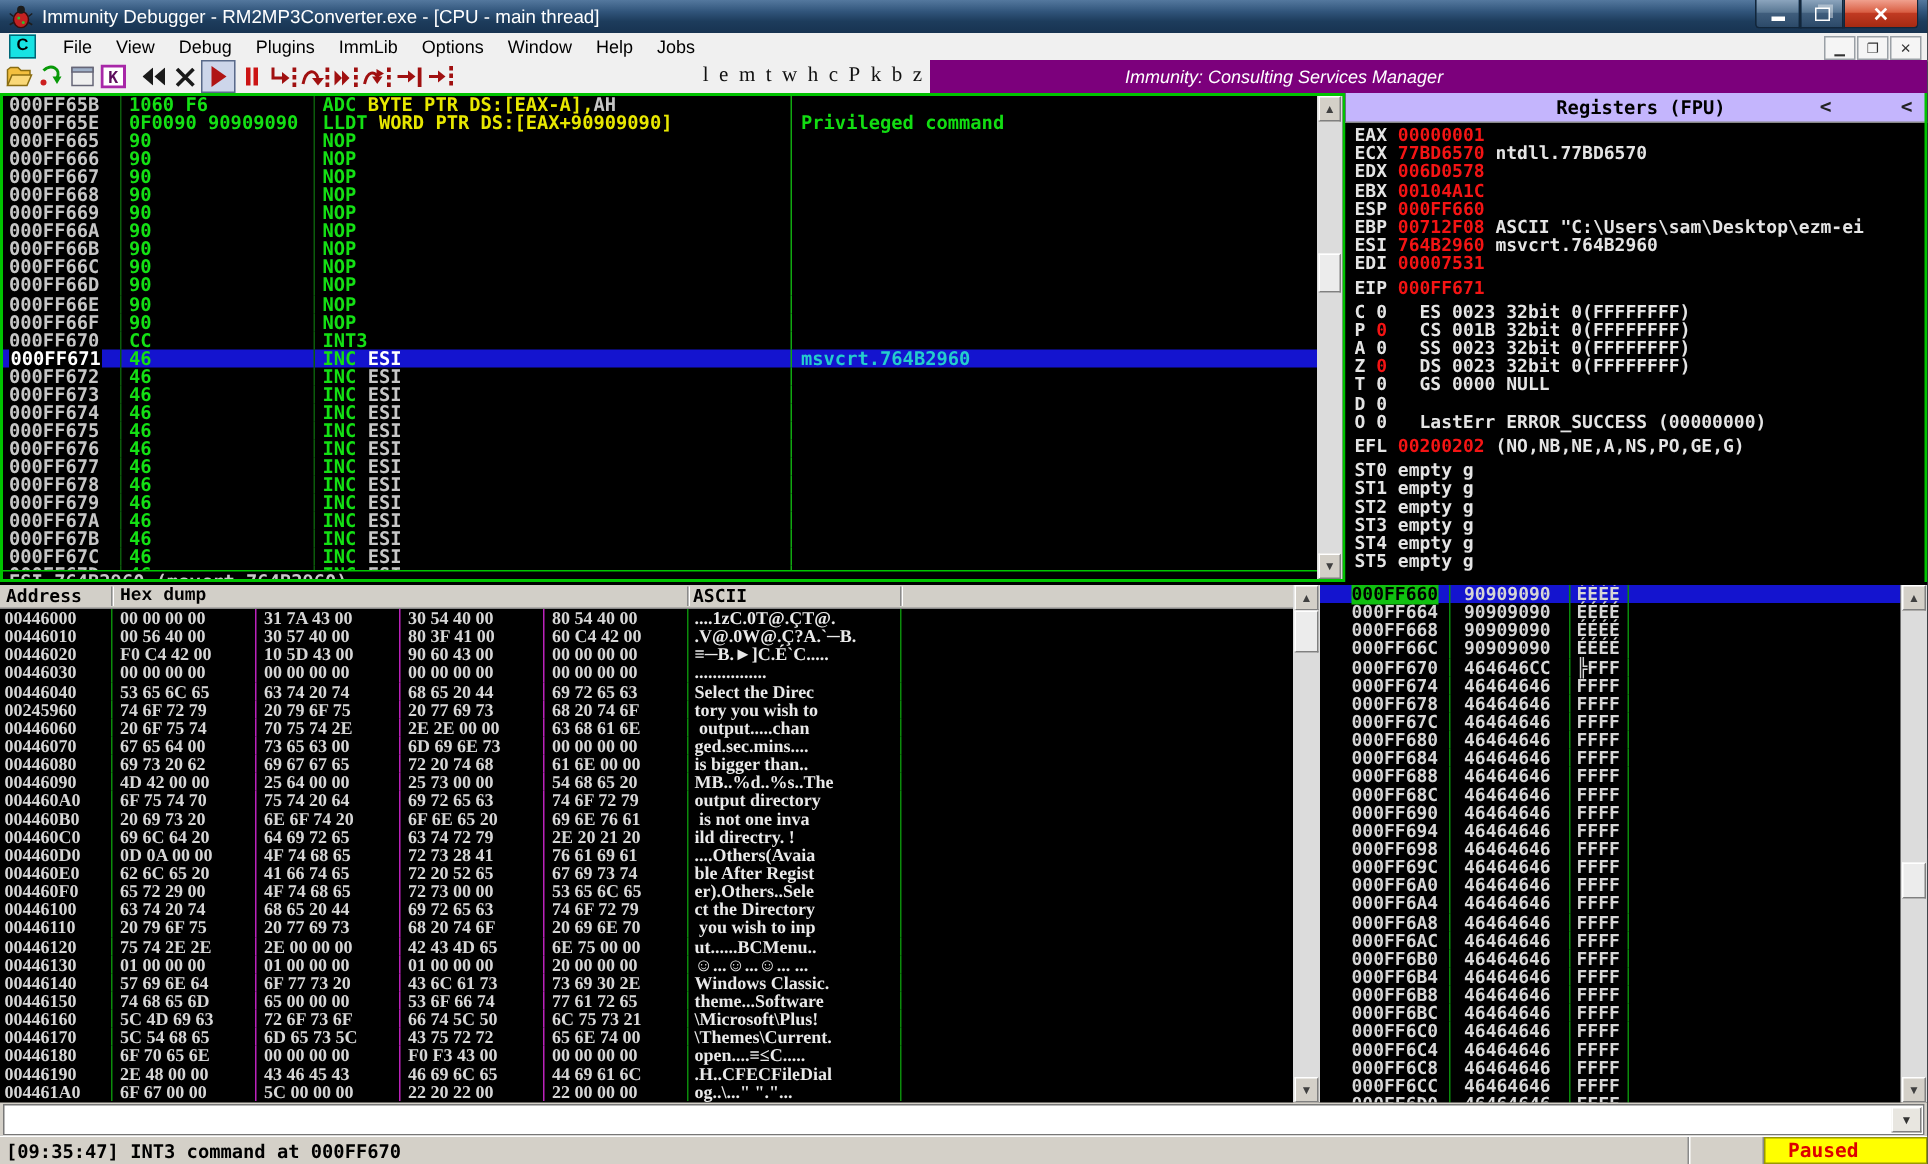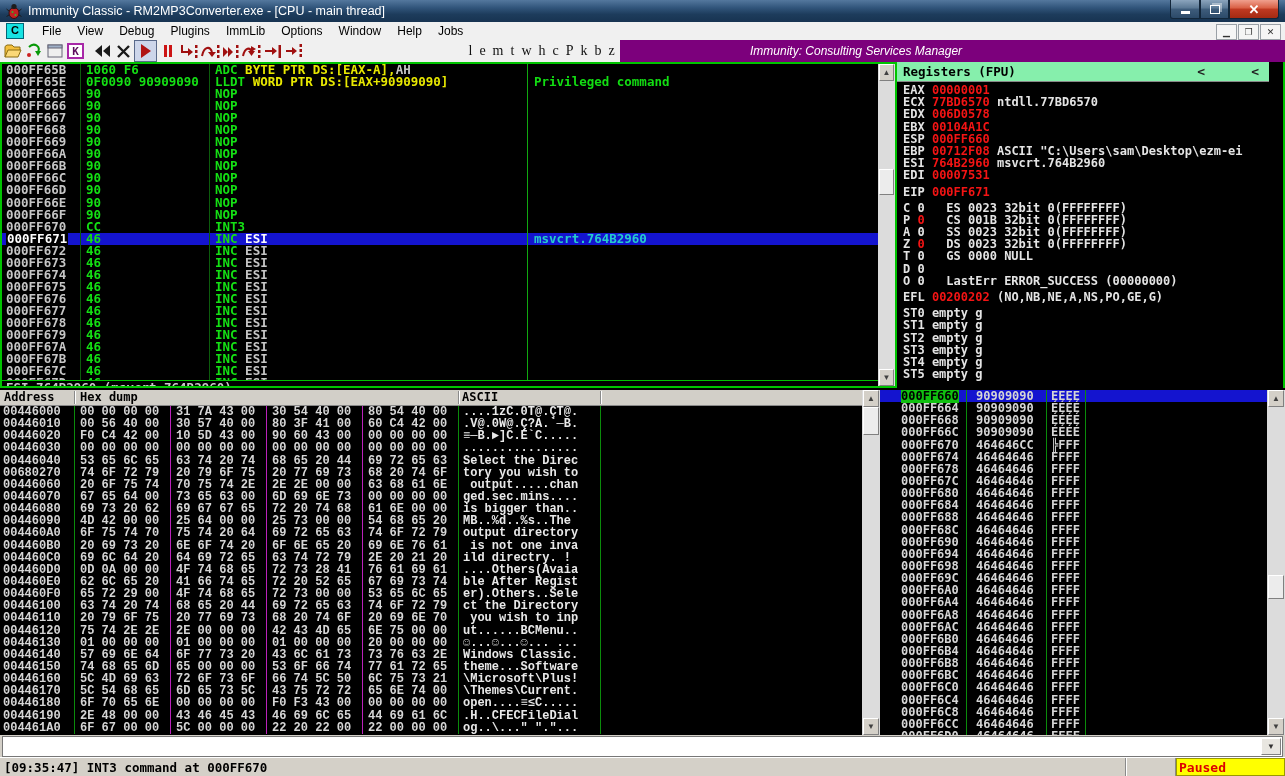--- a/index.html
+++ b/index.html
@@ -68,38 +68,38 @@
     border-top:1px solid #00c400;color:#c8c8c8;font-size:12.5px;line-height:13px;padding-left:4px;}
   
   .sb{position:absolute;background:#dcdcdc;}
   .sb .sbtn{position:absolute;left:1px;right:1px;height:15px;background:#d4d0c8;
     border:1px solid;border-color:#fff #808080 #808080 #fff;color:#404040;font-size:8px;
     display:flex;align-items:center;justify-content:center;}
   .sb .sthumb{position:absolute;left:1px;right:1px;background:#ececec;
     border:1px solid;border-color:#fff #808080 #808080 #fff;}
   
   .registers{position:absolute;left:897px;top:0;width:388px;height:326px;background:#000;}
-  .reg-header{position:absolute;left:0;top:0;right:16px;height:20px;background:#86efac;color:#000;
-    font-size:12.5px;line-height:20px;padding-left:6px;border-bottom:1px solid #888;box-sizing:border-box;}
+  .reg-header{position:absolute;left:0;top:0;right:0;height:20px;background:#c4b5fd;color:#000;
+    font-size:12.5px;line-height:20px;padding-left:6px;border-bottom:1px solid #888;box-sizing:border-box;text-align:center;}
   .reg-lt{position:absolute;top:0;font-size:13px;color:#222;}
   .reg-body{position:absolute;left:6px;right:4px;top:22px;bottom:0;overflow:hidden;color:#e4e4e4;
     font-size:12px;}
   .rl{height:12.2px;line-height:12.4px;white-space:pre;}
   .rl.gap{margin-top:4px;}
   .rl .red{color:#f41414;}
   .reg-edge{position:absolute;right:0;top:0;width:2px;height:326px;background:#00c400;}
   
   .bottom{position:absolute;left:0;top:328px;width:100%;height:345px;background:#000;}
   .dump-header{position:absolute;left:0;top:0;width:862px;height:16px;background:#d2cfc8;
     border-bottom:1px solid #888;box-sizing:border-box;color:#000;font-size:12px;line-height:15px;}
   .dh-label{position:absolute;top:0;}
   .dh-div{position:absolute;top:1px;bottom:1px;width:1px;background:#8a8a8a;box-shadow:1px 0 0 #fff;}
   .dump-rows{position:absolute;left:0;top:16px;width:862px;bottom:0;overflow:hidden;}
   .hr-row{display:flex;height:12.15px;line-height:12.3px;font-size:12px;color:#d6d6d6;white-space:pre;
-    font-family:Liberation Mono, monospace;font-weight:bold;}
+    font-family:Liberation Serif, serif;font-weight:bold;}
   .hc-a{width:71px;padding-left:3px;border-right:1px solid #0b8b0b;flex:none;}
   .hc-g{width:90px;padding-left:5px;border-right:1px solid #bb22bb;flex:none;}
   .hc-g.lastg{border-right:1px solid #0b8b0b;}
   .hc-s{width:137px;padding-left:4px;color:#e9e9e9;border-right:1px solid #0b8b0b;flex:none;}
   .hc-fill{flex:1;}
   
   .stack{position:absolute;left:880px;top:0;width:387px;height:100%;overflow:hidden;background:#000;}
   .sr{display:flex;height:12.15px;line-height:12.3px;font-size:12px;color:#d6d6d6;white-space:pre;
     font-family:"DejaVu Sans Mono",monospace;font-weight:bold;}
   .sc-a{width:87px;padding-left:21px;border-right:1px solid #0b8b0b;flex:none;box-sizing:border-box;}
@@ -114,39 +114,39 @@
     font-family:"DejaVu Sans Mono",monospace;font-size:12px;}
   .combo .drop{position:absolute;right:1px;top:1px;bottom:1px;width:18px;background:#e8e6e0;
     border:1px solid;border-color:#fff #808080 #808080 #fff;display:flex;align-items:center;
     justify-content:center;font-size:8px;color:#333;}
   .statusbar{position:absolute;left:0;top:757px;width:100%;height:19px;background:#d4d0c8;
     border-top:1px solid #fff;box-sizing:border-box;display:flex;}
   .st-msg{width:1126px;padding:2px 0 0 4px;font-family:"DejaVu Sans Mono",monospace;font-weight:bold;
     font-size:12.5px;color:#000;border-right:1px solid #8a8a8a;box-shadow:1px 0 0 #fff;box-sizing:border-box;}
   .st-mid{width:50px;border-right:1px solid #8a8a8a;box-shadow:1px 0 0 #fff;box-sizing:border-box;}
   .st-state{flex:1;background:#ffff00;color:#dd0000;font-family:"DejaVu Sans Mono",monospace;
-    font-weight:bold;font-size:13px;padding:1px 0 0 2px;border:1px solid #9a9a00;box-sizing:border-box;}
+    font-weight:bold;font-size:13px;padding:1px 0 0 15px;border:1px solid #9a9a00;box-sizing:border-box;}
 </style>
 </head>
 <body>
 
 <div class="app">
 
   <div class="titlebar">
     <svg class="ticon" viewBox="0 0 16 16">
       <ellipse cx="8" cy="10" rx="5" ry="5.5" fill="#c42222" stroke="#3a0d0d"></ellipse>
       <circle cx="8" cy="3.5" r="2.6" fill="#1c1c1c"></circle>
       <line x1="3" y1="8" x2="0.5" y2="6" stroke="#1c1c1c"></line>
         <line x1="13" y1="8" x2="15.5" y2="6" stroke="#1c1c1c"></line>
       <line x1="3" y1="12" x2="0.5" y2="13.5" stroke="#1c1c1c"></line>
         <line x1="13" y1="12" x2="15.5" y2="13.5" stroke="#1c1c1c"></line>
       <circle cx="6.5" cy="9" r="1" fill="#2fbf2f"></circle>
         <circle cx="9.5" cy="12" r="1" fill="#2fbf2f"></circle>
     </svg>
-    <span>Immunity Classic - RM2MP3Converter.exe - [CPU - main thread]</span>
+    <span>Immunity Debugger - RM2MP3Converter.exe - [CPU - main thread]</span>
     <div class="cap-btns">
       <div class="cap-btn min">
           <span class="glyph-min"></span>
         </div>
       <div class="cap-btn max">
           <span class="glyph-restore"></span>
         </div>
       <div class="cap-btn close">
           <span class="glyph-x">✕</span>
         </div>
@@ -362,48 +362,48 @@
           <div class="rl"><span>ST4 empty g</span></div>
           <div class="rl"><span>ST5 empty g</span></div>
         </div>
       <div class="reg-edge"></div>
     </div>
 
     <div class="bottom">
 
       <div class="dump-header mono">
         <span class="dh-label" style="left:4px;">Address</span>
-        <span class="dh-label" style="left:80px;">Hex dump</span>
+        <span class="dh-label" style="left:80px;font-family:Liberation Mono, monospace;">Hex dump</span>
         <span class="dh-label" style="left:462px;">ASCII</span>
         <span class="dh-div" style="left:74px;"></span>
         <span class="dh-div" style="left:458px;"></span>
         <span class="dh-div" style="left:600px;"></span>
       </div>
       <div class="dump-rows" id="dump-rows">
           <div class="hr-row"><div class="hc-a">00446000</div><div class="hc-g">00 00 00 00</div><div class="hc-g">31 7A 43 00</div><div class="hc-g">30 54 40 00</div><div class="hc-g lastg">80 54 40 00</div><div class="hc-s">....1zC.0T@.ÇT@.</div><div class="hc-fill"></div></div>
           <div class="hr-row"><div class="hc-a">00446010</div><div class="hc-g">00 56 40 00</div><div class="hc-g">30 57 40 00</div><div class="hc-g">80 3F 41 00</div><div class="hc-g lastg">60 C4 42 00</div><div class="hc-s">.V@.0W@.Ç?A.`─B.</div><div class="hc-fill"></div></div>
           <div class="hr-row"><div class="hc-a">00446020</div><div class="hc-g">F0 C4 42 00</div><div class="hc-g">10 5D 43 00</div><div class="hc-g">90 60 43 00</div><div class="hc-g lastg">00 00 00 00</div><div class="hc-s">≡─B.►]C.É`C.....</div><div class="hc-fill"></div></div>
           <div class="hr-row"><div class="hc-a">00446030</div><div class="hc-g">00 00 00 00</div><div class="hc-g">00 00 00 00</div><div class="hc-g">00 00 00 00</div><div class="hc-g lastg">00 00 00 00</div><div class="hc-s">................</div><div class="hc-fill"></div></div>
           <div class="hr-row"><div class="hc-a">00446040</div><div class="hc-g">53 65 6C 65</div><div class="hc-g">63 74 20 74</div><div class="hc-g">68 65 20 44</div><div class="hc-g lastg">69 72 65 63</div><div class="hc-s">Select the Direc</div><div class="hc-fill"></div></div>
-          <div class="hr-row"><div class="hc-a">00680270</div><div class="hc-g">74 6F 72 79</div><div class="hc-g">20 79 6F 75</div><div class="hc-g">20 77 69 73</div><div class="hc-g lastg">68 20 74 6F</div><div class="hc-s">tory you wish to</div><div class="hc-fill"></div></div>
+          <div class="hr-row"><div class="hc-a">00245960</div><div class="hc-g">74 6F 72 79</div><div class="hc-g">20 79 6F 75</div><div class="hc-g">20 77 69 73</div><div class="hc-g lastg">68 20 74 6F</div><div class="hc-s">tory you wish to</div><div class="hc-fill"></div></div>
           <div class="hr-row"><div class="hc-a">00446060</div><div class="hc-g">20 6F 75 74</div><div class="hc-g">70 75 74 2E</div><div class="hc-g">2E 2E 00 00</div><div class="hc-g lastg">63 68 61 6E</div><div class="hc-s"> output.....chan</div><div class="hc-fill"></div></div>
           <div class="hr-row"><div class="hc-a">00446070</div><div class="hc-g">67 65 64 00</div><div class="hc-g">73 65 63 00</div><div class="hc-g">6D 69 6E 73</div><div class="hc-g lastg">00 00 00 00</div><div class="hc-s">ged.sec.mins....</div><div class="hc-fill"></div></div>
           <div class="hr-row"><div class="hc-a">00446080</div><div class="hc-g">69 73 20 62</div><div class="hc-g">69 67 67 65</div><div class="hc-g">72 20 74 68</div><div class="hc-g lastg">61 6E 00 00</div><div class="hc-s">is bigger than..</div><div class="hc-fill"></div></div>
           <div class="hr-row"><div class="hc-a">00446090</div><div class="hc-g">4D 42 00 00</div><div class="hc-g">25 64 00 00</div><div class="hc-g">25 73 00 00</div><div class="hc-g lastg">54 68 65 20</div><div class="hc-s">MB..%d..%s..The </div><div class="hc-fill"></div></div>
           <div class="hr-row"><div class="hc-a">004460A0</div><div class="hc-g">6F 75 74 70</div><div class="hc-g">75 74 20 64</div><div class="hc-g">69 72 65 63</div><div class="hc-g lastg">74 6F 72 79</div><div class="hc-s">output directory</div><div class="hc-fill"></div></div>
           <div class="hr-row"><div class="hc-a">004460B0</div><div class="hc-g">20 69 73 20</div><div class="hc-g">6E 6F 74 20</div><div class="hc-g">6F 6E 65 20</div><div class="hc-g lastg">69 6E 76 61</div><div class="hc-s"> is not one inva</div><div class="hc-fill"></div></div>
           <div class="hr-row"><div class="hc-a">004460C0</div><div class="hc-g">69 6C 64 20</div><div class="hc-g">64 69 72 65</div><div class="hc-g">63 74 72 79</div><div class="hc-g lastg">2E 20 21 20</div><div class="hc-s">ild directry. ! </div><div class="hc-fill"></div></div>
           <div class="hr-row"><div class="hc-a">004460D0</div><div class="hc-g">0D 0A 00 00</div><div class="hc-g">4F 74 68 65</div><div class="hc-g">72 73 28 41</div><div class="hc-g lastg">76 61 69 61</div><div class="hc-s">....Others(Avaia</div><div class="hc-fill"></div></div>
           <div class="hr-row"><div class="hc-a">004460E0</div><div class="hc-g">62 6C 65 20</div><div class="hc-g">41 66 74 65</div><div class="hc-g">72 20 52 65</div><div class="hc-g lastg">67 69 73 74</div><div class="hc-s">ble After Regist</div><div class="hc-fill"></div></div>
           <div class="hr-row"><div class="hc-a">004460F0</div><div class="hc-g">65 72 29 00</div><div class="hc-g">4F 74 68 65</div><div class="hc-g">72 73 00 00</div><div class="hc-g lastg">53 65 6C 65</div><div class="hc-s">er).Others..Sele</div><div class="hc-fill"></div></div>
           <div class="hr-row"><div class="hc-a">00446100</div><div class="hc-g">63 74 20 74</div><div class="hc-g">68 65 20 44</div><div class="hc-g">69 72 65 63</div><div class="hc-g lastg">74 6F 72 79</div><div class="hc-s">ct the Directory</div><div class="hc-fill"></div></div>
           <div class="hr-row"><div class="hc-a">00446110</div><div class="hc-g">20 79 6F 75</div><div class="hc-g">20 77 69 73</div><div class="hc-g">68 20 74 6F</div><div class="hc-g lastg">20 69 6E 70</div><div class="hc-s"> you wish to inp</div><div class="hc-fill"></div></div>
           <div class="hr-row"><div class="hc-a">00446120</div><div class="hc-g">75 74 2E 2E</div><div class="hc-g">2E 00 00 00</div><div class="hc-g">42 43 4D 65</div><div class="hc-g lastg">6E 75 00 00</div><div class="hc-s">ut......BCMenu..</div><div class="hc-fill"></div></div>
           <div class="hr-row"><div class="hc-a">00446130</div><div class="hc-g">01 00 00 00</div><div class="hc-g">01 00 00 00</div><div class="hc-g">01 00 00 00</div><div class="hc-g lastg">20 00 00 00</div><div class="hc-s">☺...☺...☺... ...</div><div class="hc-fill"></div></div>
-          <div class="hr-row"><div class="hc-a">00446140</div><div class="hc-g">57 69 6E 64</div><div class="hc-g">6F 77 73 20</div><div class="hc-g">43 6C 61 73</div><div class="hc-g lastg">73 76 63 2E</div><div class="hc-s">Windows Classic.</div><div class="hc-fill"></div></div>
+          <div class="hr-row"><div class="hc-a">00446140</div><div class="hc-g">57 69 6E 64</div><div class="hc-g">6F 77 73 20</div><div class="hc-g">43 6C 61 73</div><div class="hc-g lastg">73 69 30 2E</div><div class="hc-s">Windows Classic.</div><div class="hc-fill"></div></div>
           <div class="hr-row"><div class="hc-a">00446150</div><div class="hc-g">74 68 65 6D</div><div class="hc-g">65 00 00 00</div><div class="hc-g">53 6F 66 74</div><div class="hc-g lastg">77 61 72 65</div><div class="hc-s">theme...Software</div><div class="hc-fill"></div></div>
           <div class="hr-row"><div class="hc-a">00446160</div><div class="hc-g">5C 4D 69 63</div><div class="hc-g">72 6F 73 6F</div><div class="hc-g">66 74 5C 50</div><div class="hc-g lastg">6C 75 73 21</div><div class="hc-s">\Microsoft\Plus!</div><div class="hc-fill"></div></div>
           <div class="hr-row"><div class="hc-a">00446170</div><div class="hc-g">5C 54 68 65</div><div class="hc-g">6D 65 73 5C</div><div class="hc-g">43 75 72 72</div><div class="hc-g lastg">65 6E 74 00</div><div class="hc-s">\Themes\Current.</div><div class="hc-fill"></div></div>
           <div class="hr-row"><div class="hc-a">00446180</div><div class="hc-g">6F 70 65 6E</div><div class="hc-g">00 00 00 00</div><div class="hc-g">F0 F3 43 00</div><div class="hc-g lastg">00 00 00 00</div><div class="hc-s">open....≡≤C.....</div><div class="hc-fill"></div></div>
           <div class="hr-row"><div class="hc-a">00446190</div><div class="hc-g">2E 48 00 00</div><div class="hc-g">43 46 45 43</div><div class="hc-g">46 69 6C 65</div><div class="hc-g lastg">44 69 61 6C</div><div class="hc-s">.H..CFECFileDial</div><div class="hc-fill"></div></div>
           <div class="hr-row"><div class="hc-a">004461A0</div><div class="hc-g">6F 67 00 00</div><div class="hc-g">5C 00 00 00</div><div class="hc-g">22 20 22 00</div><div class="hc-g lastg">22 00 00 00</div><div class="hc-s">og..\..." "."...</div><div class="hc-fill"></div></div>
         </div>
       <div class="sb" style="left:862px;top:0;width:18px;height:345px;">
         <div class="sbtn" style="top:0;">▲</div>
         <div class="sthumb" style="top:17px;height:26px;"></div>

